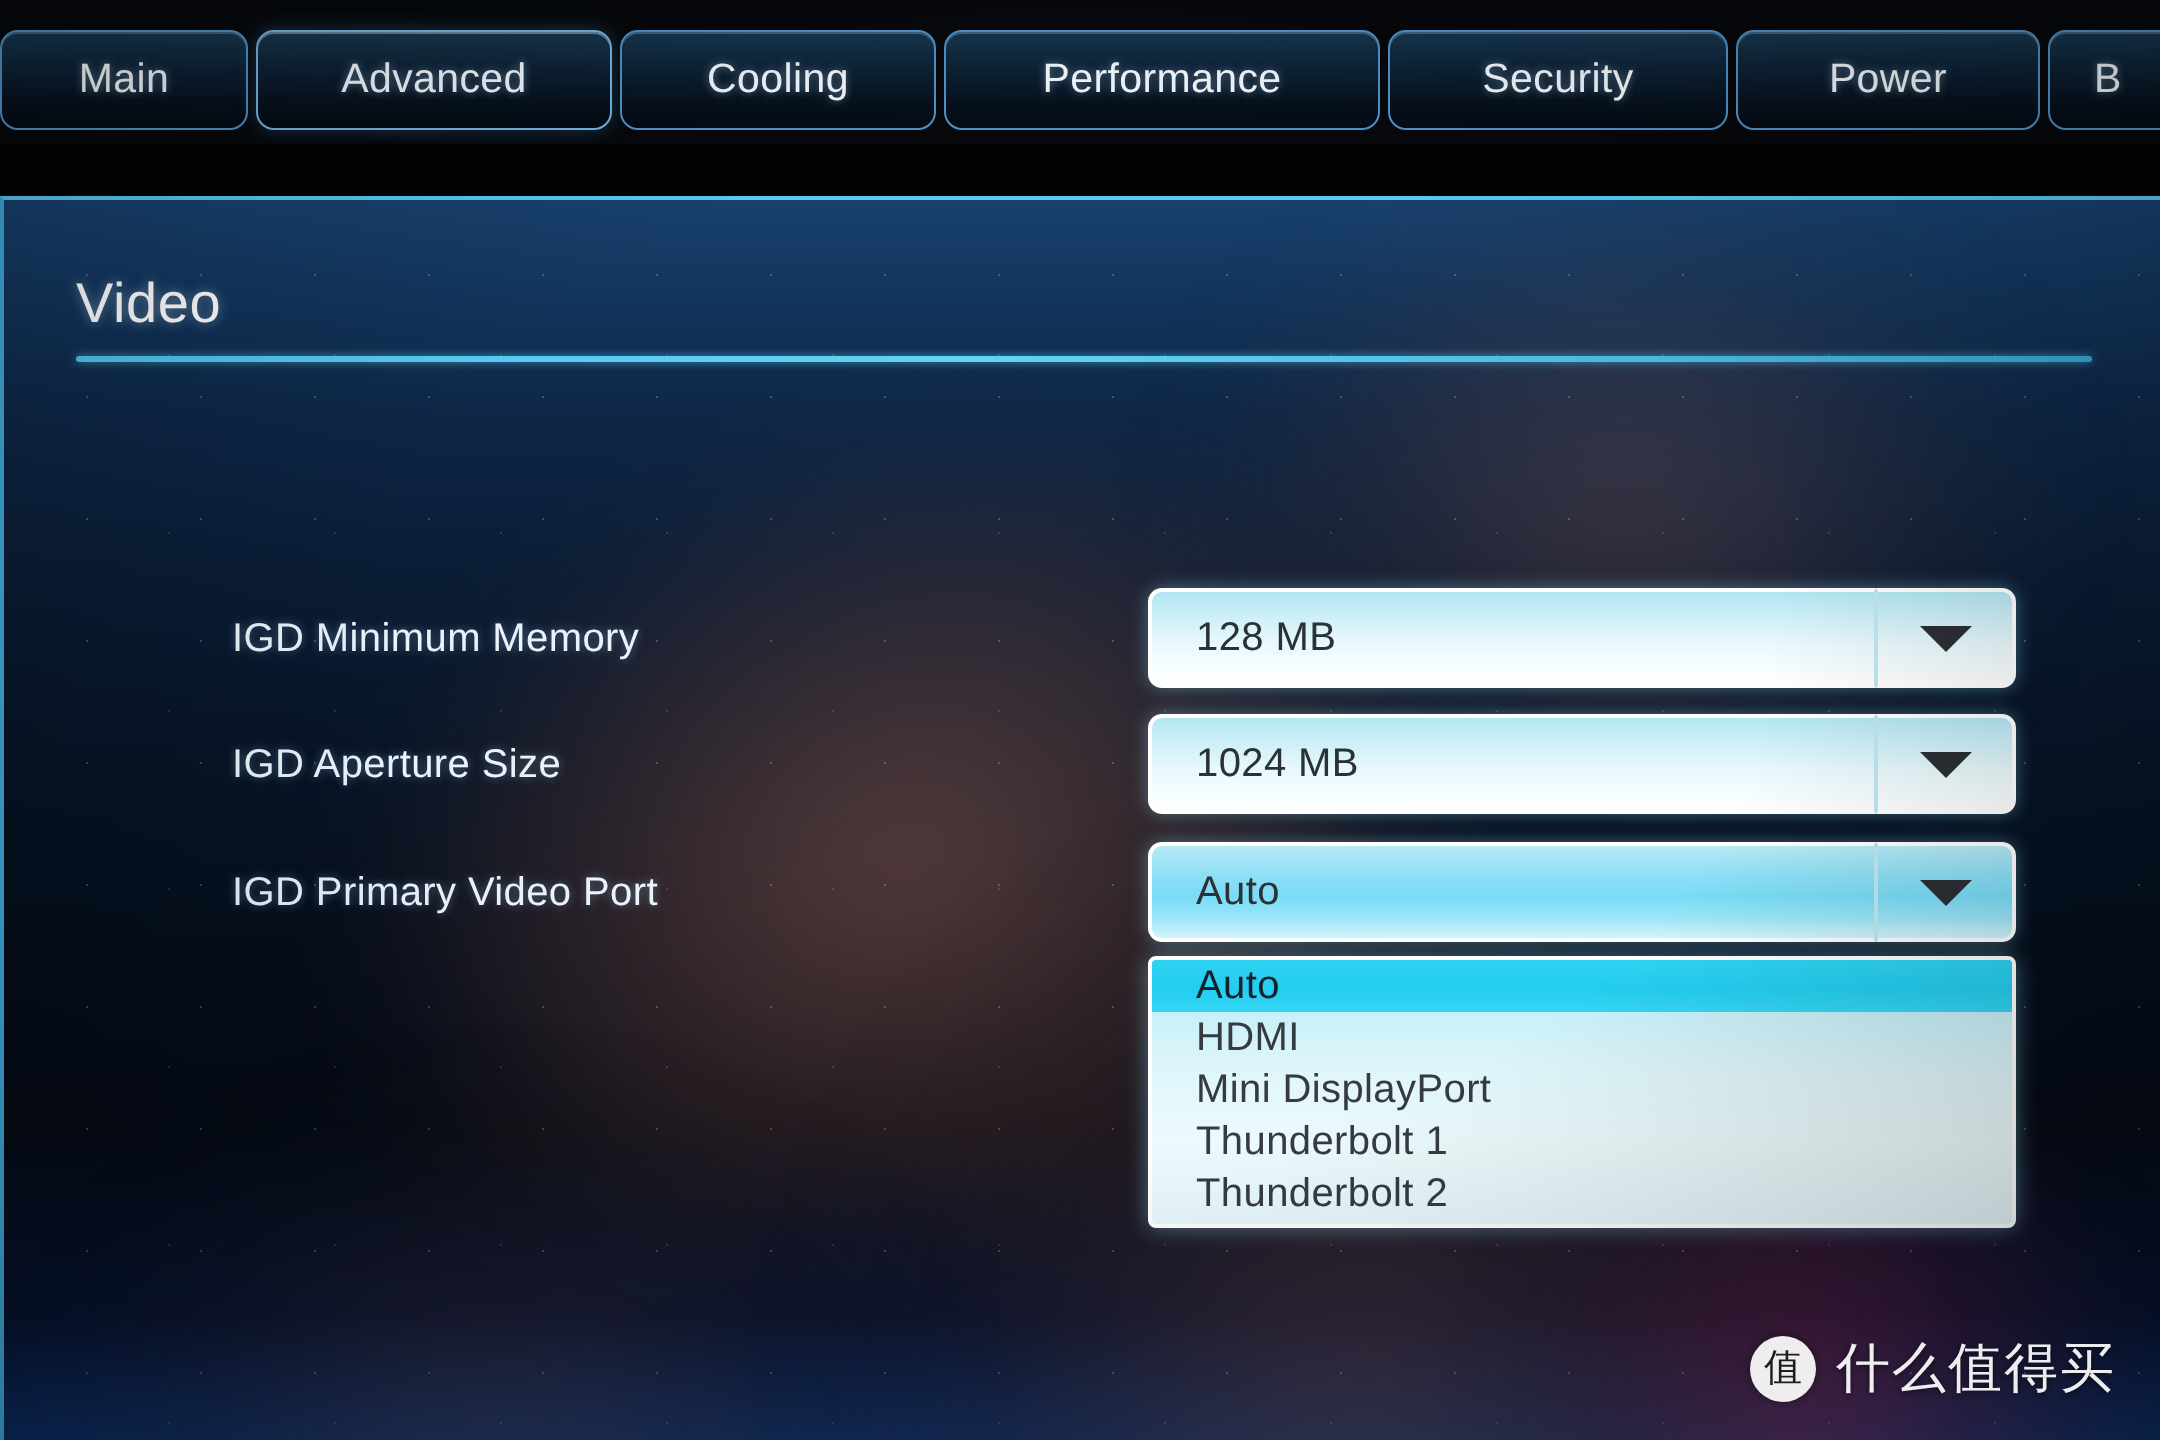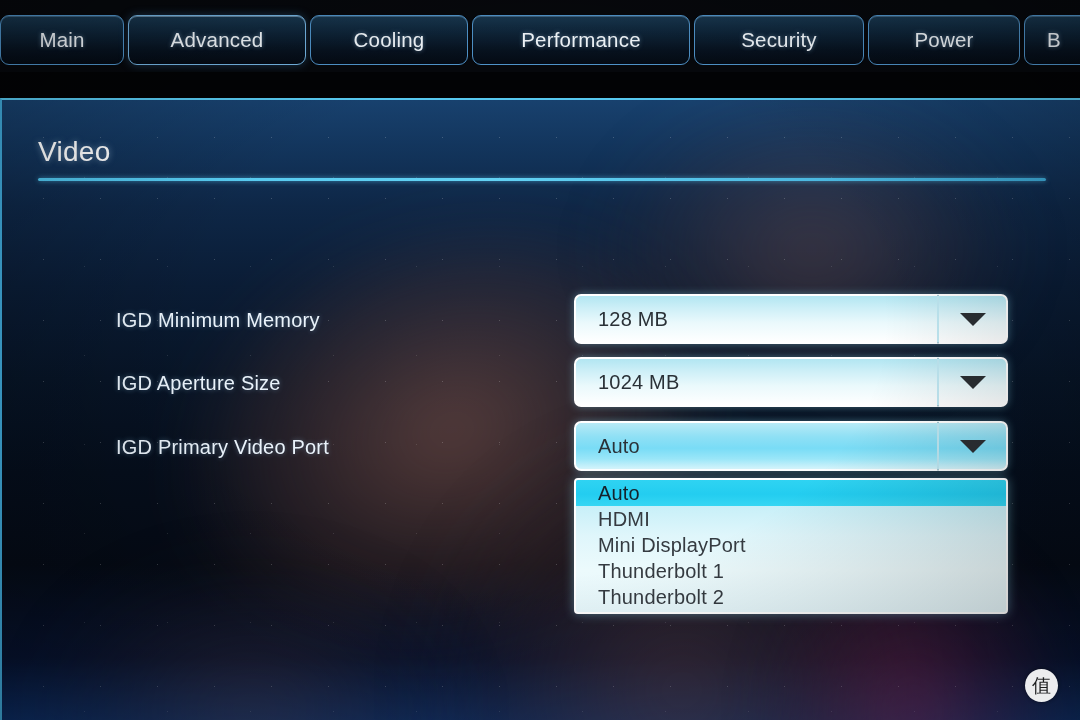--- a/index.html
+++ b/index.html
@@ -373,15 +373,16 @@
         <div class="opt">Thunderbolt 1</div>
         <div class="opt">Thunderbolt 2</div>
       </div>
 
   </div>
 
   <div id="vignette"></div>
 
   <div id="watermark">
     <div id="wm-badge">值</div>
+    <div id="wm-text">什么值得买</div>
   </div>
 
 </div>
 
 </body></html>

